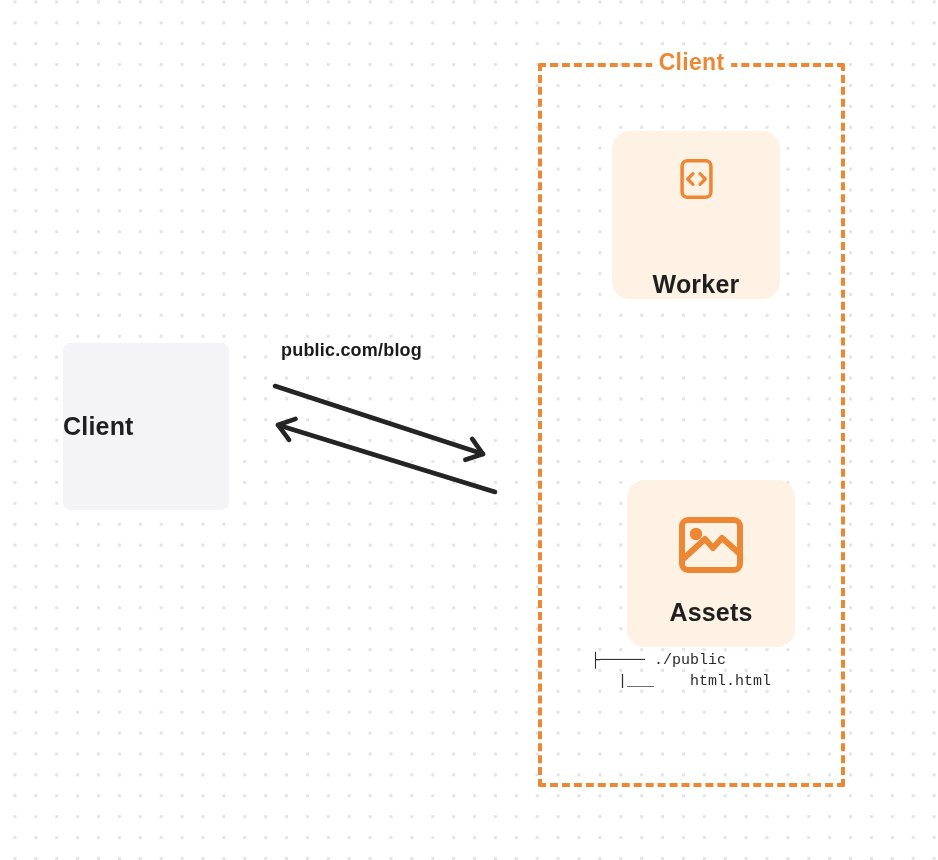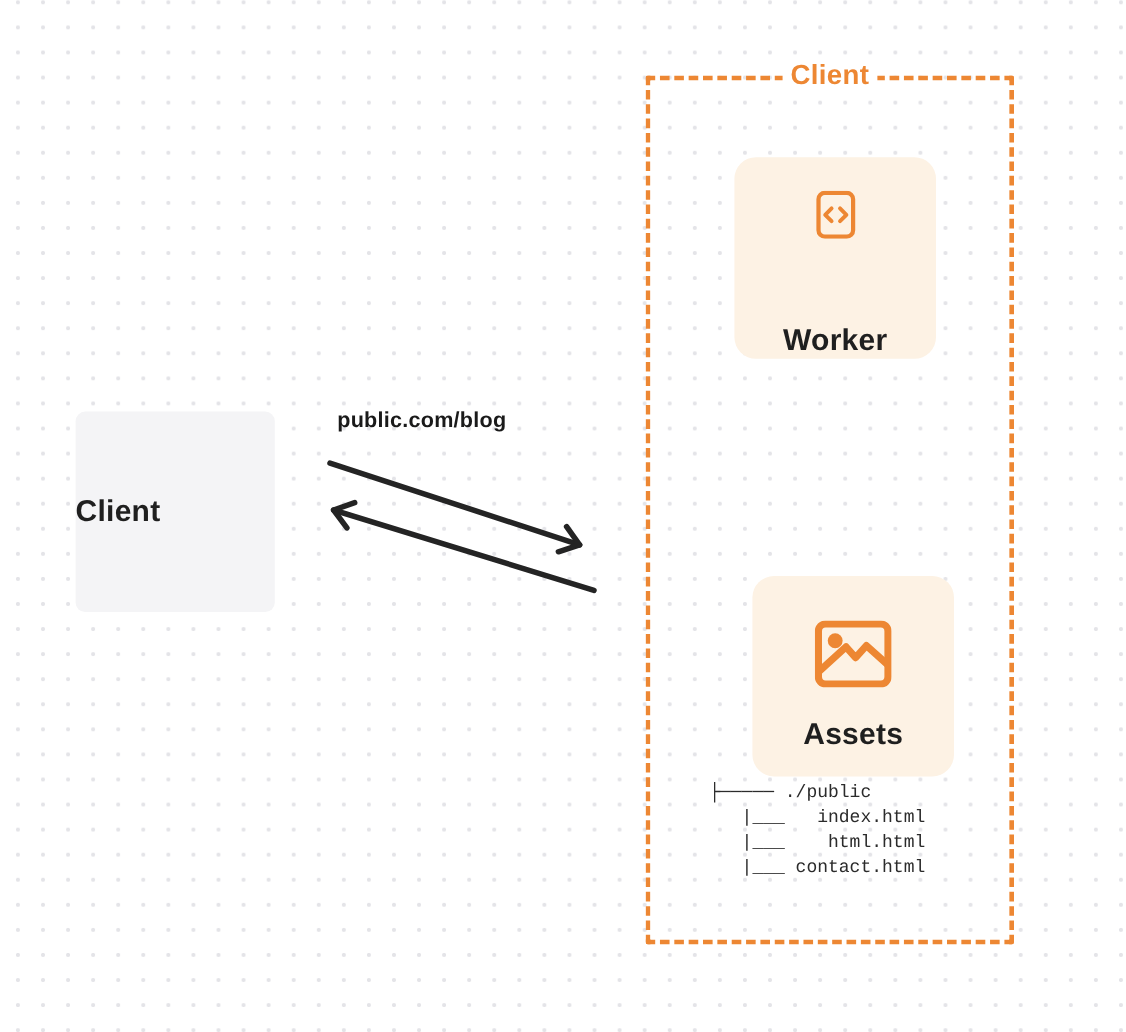--- a/index.html
+++ b/index.html
@@ -134,18 +134,16 @@
         <circle cx="17" cy="17" r="6.2" fill="#ed8733"></circle>
         <path d="M 2 44 L 26 22 L 34 31 L 43 21 L 62 38" fill="none" stroke="#ed8733" stroke-width="6" stroke-linecap="round" stroke-linejoin="round"></path>
       </g>
       <rect x="3" y="3" width="58" height="50" rx="6" fill="none" stroke="#ed8733" stroke-width="6"></rect>
     </svg>
     <span class="card-label">Assets</span>
   </div>
 
   <div class="file-tree">
     <div class="tree-line">├───── ./public</div>
-    <div class="tree-line">   |___   index.html</div>
     <div class="tree-line">   |___    html.html</div>
-    <div class="tree-line">   |___ contact.html</div>
   </div>
 
 </div>
 
 </body></html>

